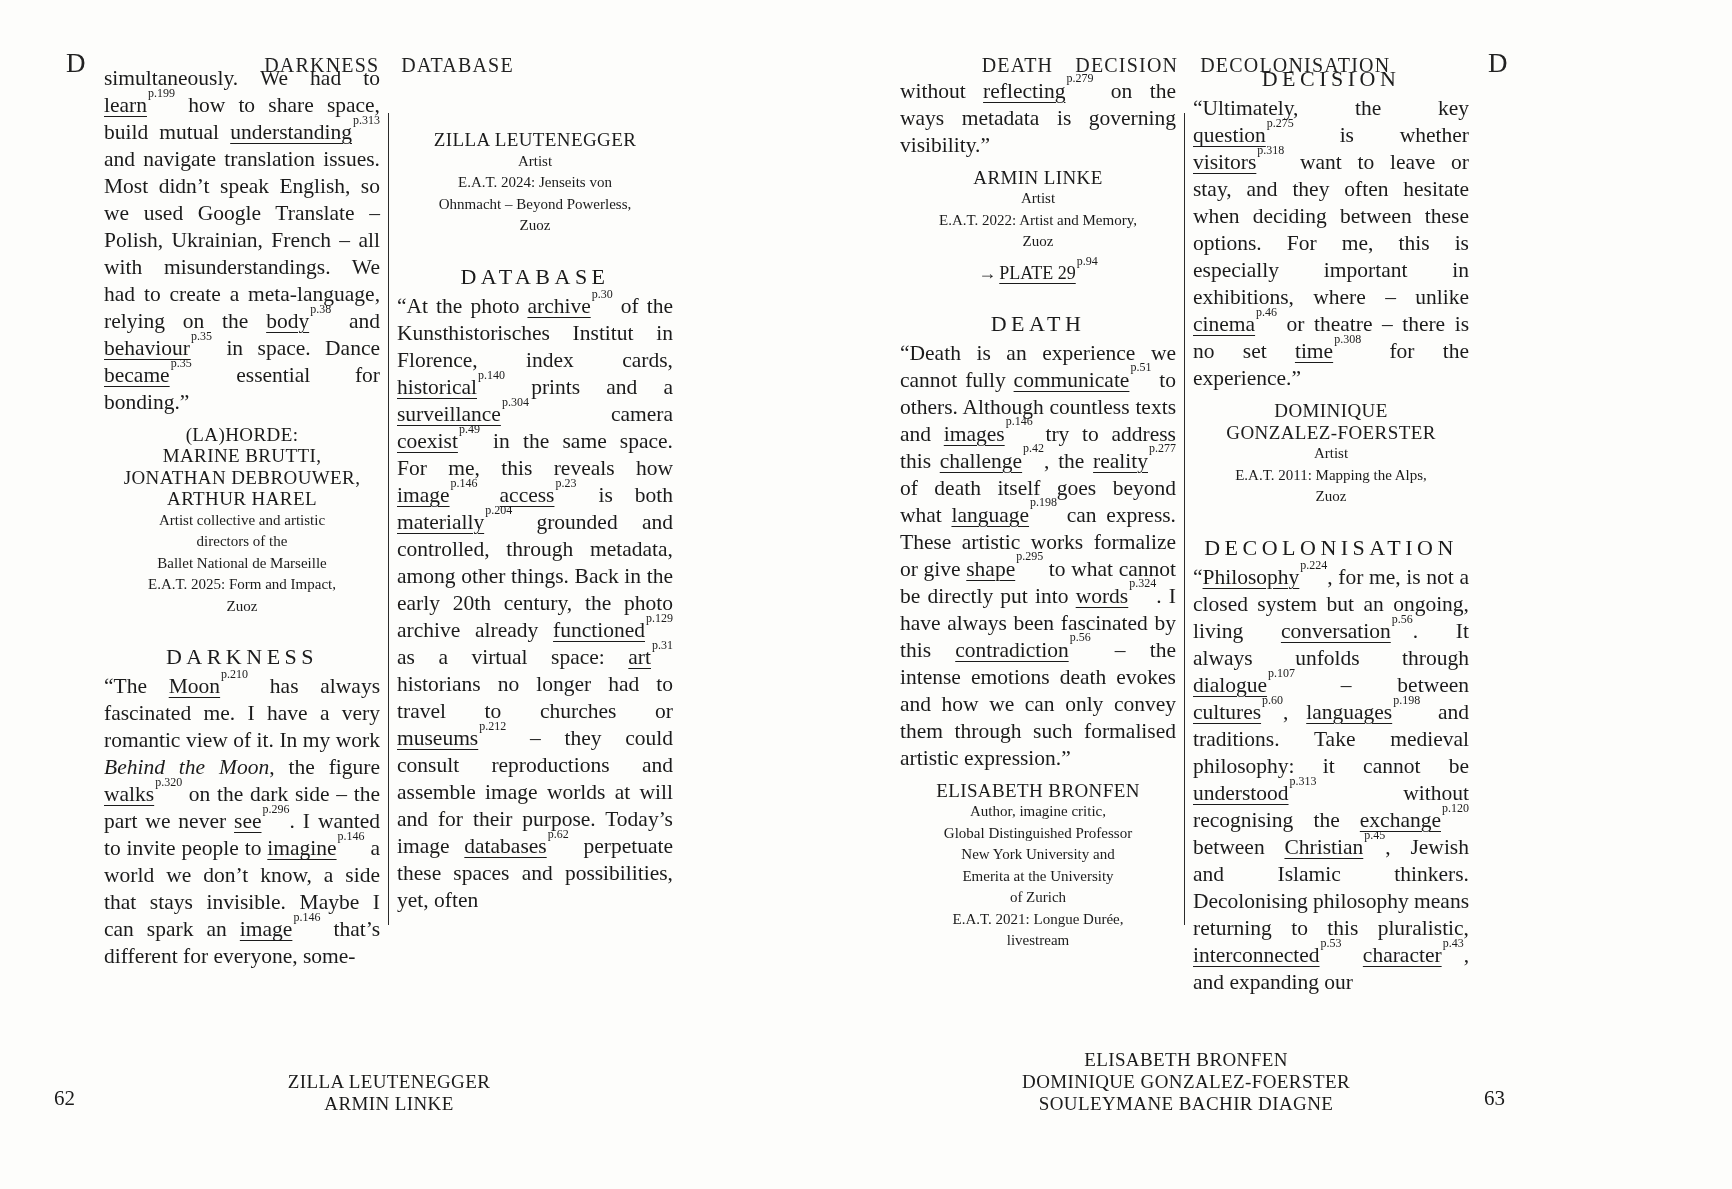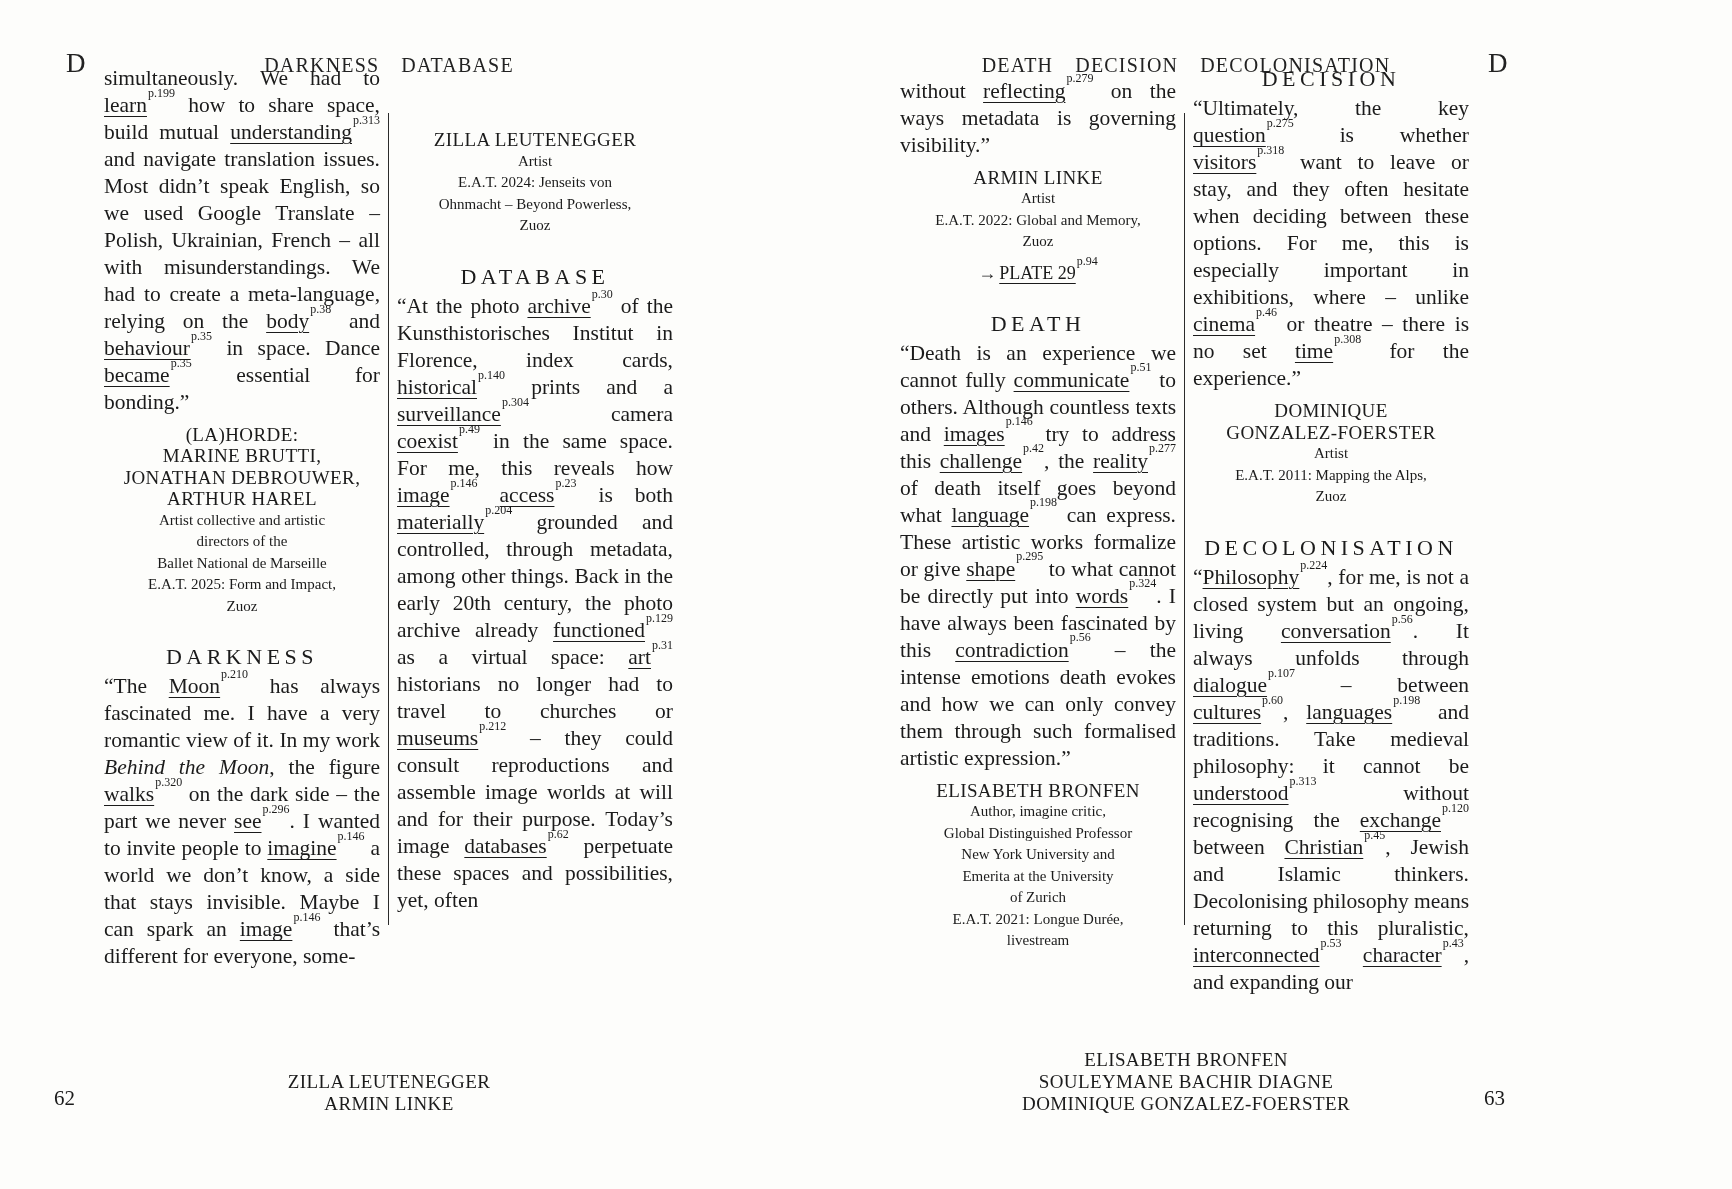--- a/index.html
+++ b/index.html
@@ -115,21 +115,21 @@
       <span>DEATH</span>
       <span>DECISION</span>
       <span>DECOLONISATION</span>
     </div>
     <div class="columns">
       <div class="col">
           <p class="entry-text">without <span class="xref"><span class="xref-term">reflecting</span><sup class="xref-page">p.279</sup></span> on the ways metadata is governing visibility.”</p>
           <div class="attribution">
             <div class="attr-name">ARMIN LINKE</div>
             <div class="attr-detail">Artist</div>
-            <div class="attr-detail">E.A.T. 2022: Global and Memory,</div>
+            <div class="attr-detail">E.A.T. 2022: Artist and Memory,</div>
             <div class="attr-detail">Zuoz</div>
           </div>
           <div class="plate-line"><span class="arrow">→</span><span class="xref-term">PLATE 29</span><sup class="xref-page">p.94</sup></div>
           <h3 class="entry-heading">DEATH</h3>
           <p class="entry-text">“Death is an experience we cannot fully <span class="xref"><span class="xref-term">communicate</span><sup class="xref-page">p.51</sup></span> to others. Although countless texts and <span class="xref"><span class="xref-term">images</span><sup class="xref-page">p.146</sup></span> try to address this <span class="xref"><span class="xref-term">challenge</span><sup class="xref-page">p.42</sup></span>, the <span class="xref"><span class="xref-term">reality</span><sup class="xref-page">p.277</sup></span> of death itself goes beyond what <span class="xref"><span class="xref-term">language</span><sup class="xref-page">p.198</sup></span> can express. These artistic works formalize or give <span class="xref"><span class="xref-term">shape</span><sup class="xref-page">p.295</sup></span> to what cannot be directly put into <span class="xref"><span class="xref-term">words</span><sup class="xref-page">p.324</sup></span>. I have always been fascinated by this <span class="xref"><span class="xref-term">contradiction</span><sup class="xref-page">p.56</sup></span> – the intense emotions death evokes and how we can only convey them through such formalised artistic expression.”</p>
           <div class="attribution">
             <div class="attr-name">ELISABETH BRONFEN</div>
             <div class="attr-detail">Author, imagine critic,</div>
             <div class="attr-detail">Global Distinguished Professor</div>
             <div class="attr-detail">New York University and</div>
@@ -150,18 +150,18 @@
             <div class="attr-detail">E.A.T. 2011: Mapping the Alps,</div>
             <div class="attr-detail">Zuoz</div>
           </div>
           <h3 class="entry-heading">DECOLONISATION</h3>
           <p class="entry-text">“<span class="xref"><span class="xref-term">Philosophy</span><sup class="xref-page">p.224</sup></span>, for me, is not a closed system but an ongoing, living <span class="xref"><span class="xref-term">conversation</span><sup class="xref-page">p.56</sup></span>. It always unfolds through <span class="xref"><span class="xref-term">dialogue</span><sup class="xref-page">p.107</sup></span> – between <span class="xref"><span class="xref-term">cultures</span><sup class="xref-page">p.60</sup></span>, <span class="xref"><span class="xref-term">languages</span><sup class="xref-page">p.198</sup></span> and traditions. Take medieval philosophy: it cannot be <span class="xref"><span class="xref-term">understood</span><sup class="xref-page">p.313</sup></span> without recognising the <span class="xref"><span class="xref-term">exchange</span><sup class="xref-page">p.120</sup></span> between <span class="xref"><span class="xref-term">Christian</span><sup class="xref-page">p.45</sup></span>, Jewish and Islamic thinkers. Decolonising philosophy means returning to this pluralistic, <span class="xref"><span class="xref-term">interconnected</span><sup class="xref-page">p.53</sup></span> <span class="xref"><span class="xref-term">character</span><sup class="xref-page">p.43</sup></span>, and expanding our</p>
         </div>
     </div>
     <div class="folio">63</div>
     <div class="footer-names">
         <div>ELISABETH BRONFEN</div>
+        <div>DOMINIQUE GONZALEZ-FOERSTER</div>
         <div>SOULEYMANE BACHIR DIAGNE</div>
-        <div>DOMINIQUE GONZALEZ-FOERSTER</div>
       </div>
   </section>
 
 </main>
 
 </body></html>

